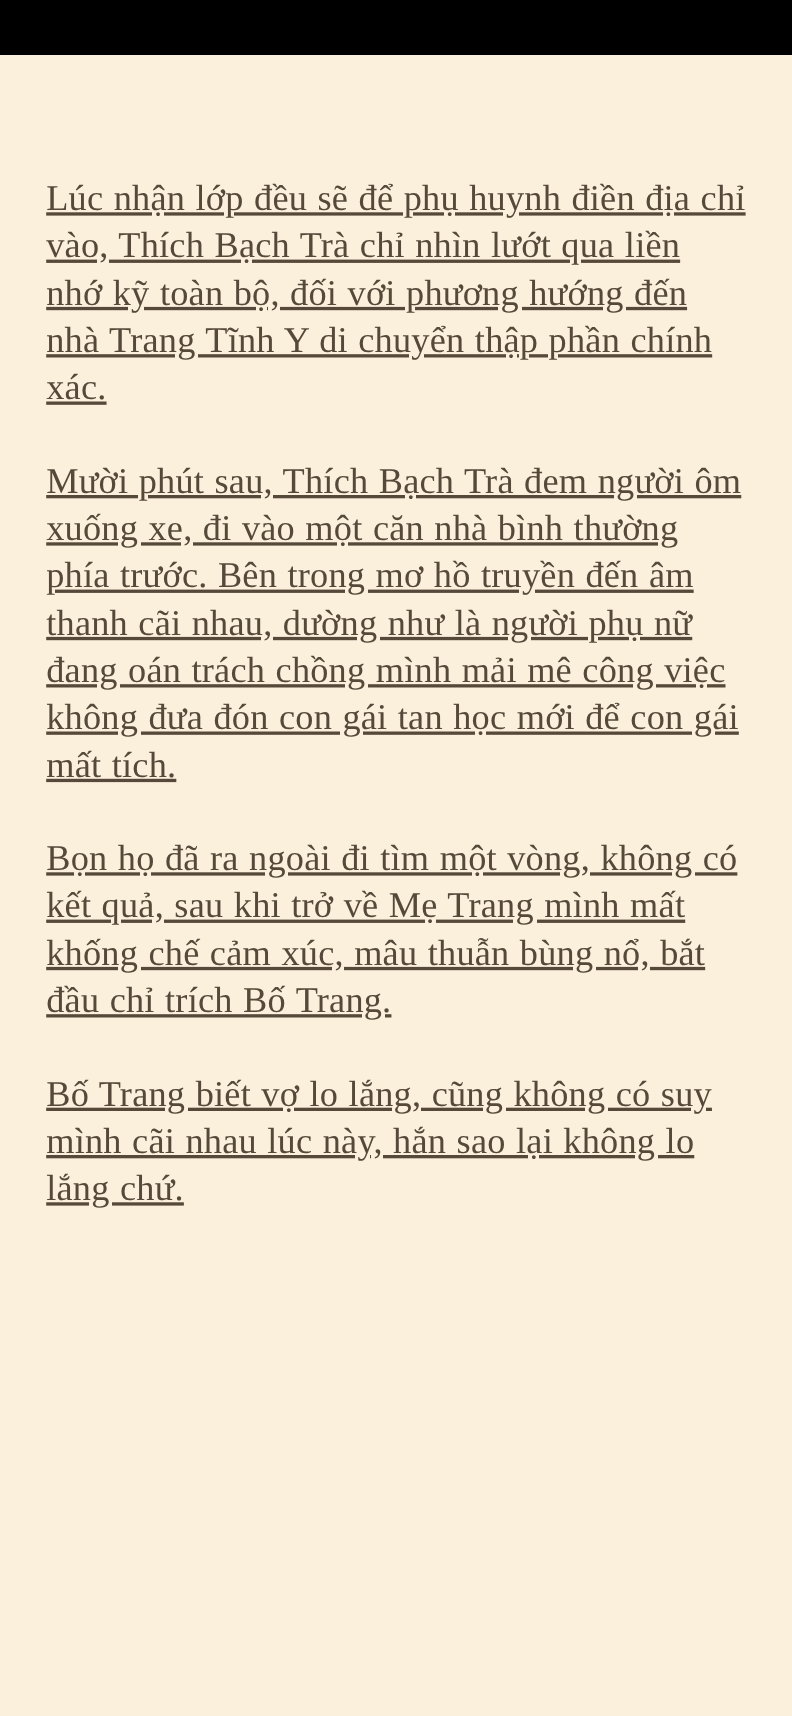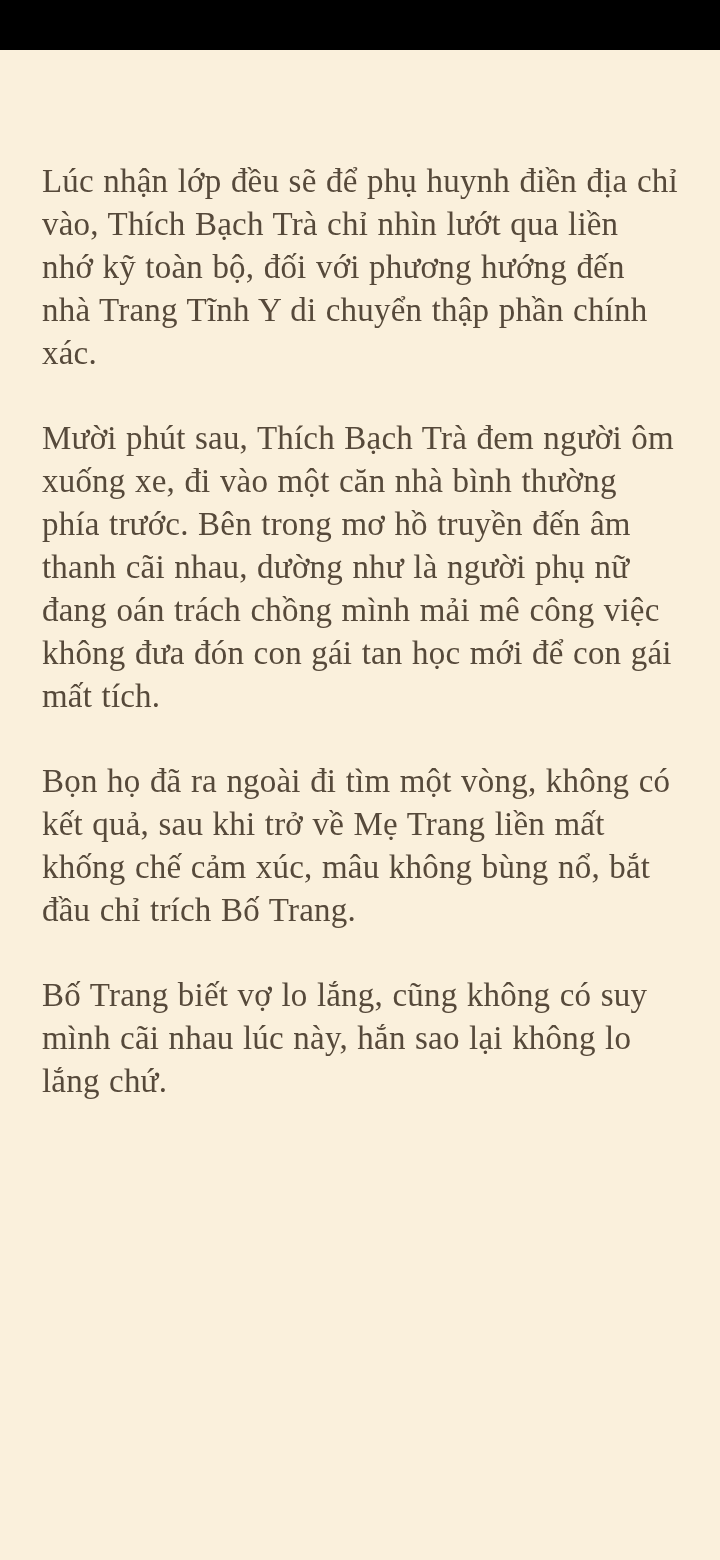--- a/index.html
+++ b/index.html
@@ -35,26 +35,27 @@
     padding: 110px 42px 0 42px;
     color: var(--page-fg, #56493a);
   }
   .reader-content p {
     margin: 0 0 42px 0;
     font-size: 33px;
     line-height: 43px;
     letter-spacing: 0.2px;
     text-align: left;
     word-spacing: 1px;
+    text-decoration: underline;
   }
 </style>
 </head>
 <body>
 
 <div class="screen">
   <div class="status-bar"></div>
   <div class="reader-content">
       <p>Lúc nhận lớp đều sẽ để phụ huynh điền địa chỉ vào, Thích Bạch Trà chỉ nhìn lướt qua liền nhớ kỹ toàn bộ, đối với phương hướng đến nhà Trang Tĩnh Y di chuyển thập phần chính xác.</p>
       <p>Mười phút sau, Thích Bạch Trà đem người ôm xuống xe, đi vào một căn nhà bình thường phía trước. Bên trong mơ hồ truyền đến âm thanh cãi nhau, dường như là người phụ nữ đang oán trách chồng mình mải mê công việc không đưa đón con gái tan học mới để con gái mất tích.</p>
-      <p>Bọn họ đã ra ngoài đi tìm một vòng, không có kết quả, sau khi trở về Mẹ Trang liền mất khống chế cảm xúc, mâu không bùng nổ, bắt đầu chỉ trích Bố Trang.</p>
+      <p>Bọn họ đã ra ngoài đi tìm một vòng, không có kết quả, sau khi trở về Mẹ Trang mình mất khống chế cảm xúc, mâu thuẫn bùng nổ, bắt đầu chỉ trích Bố Trang.</p>
       <p>Bố Trang biết vợ lo lắng, cũng không có suy mình cãi nhau lúc này, hắn sao lại không lo lắng chứ.</p>
     </div>
 </div>
 
 </body></html>

